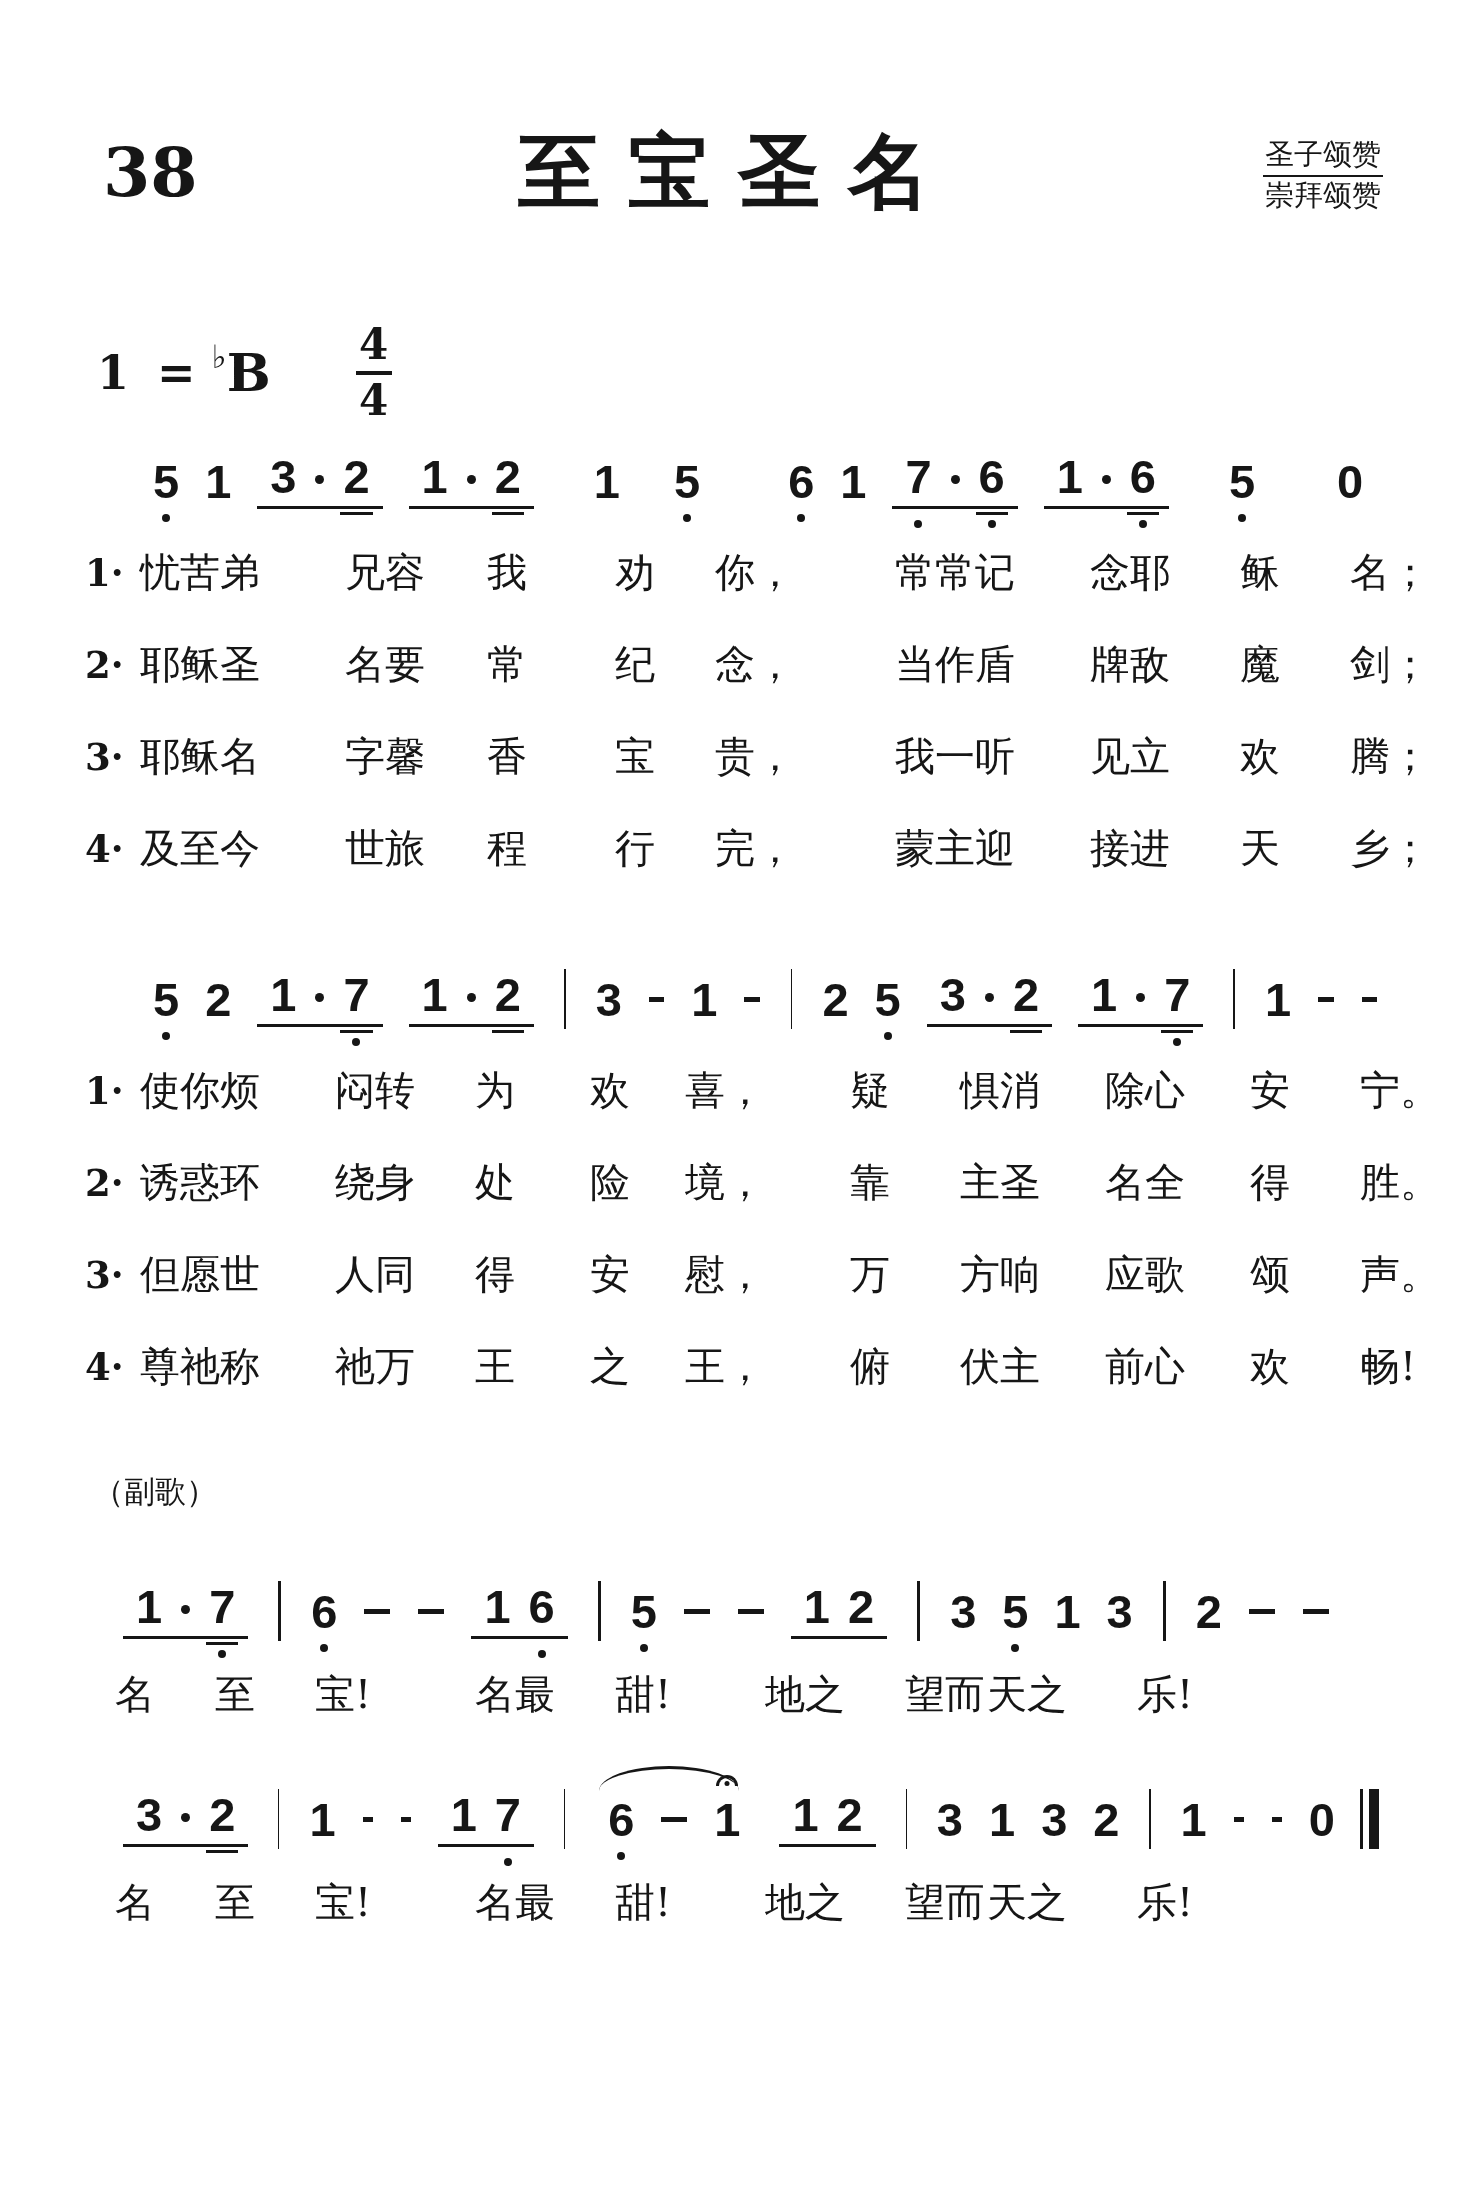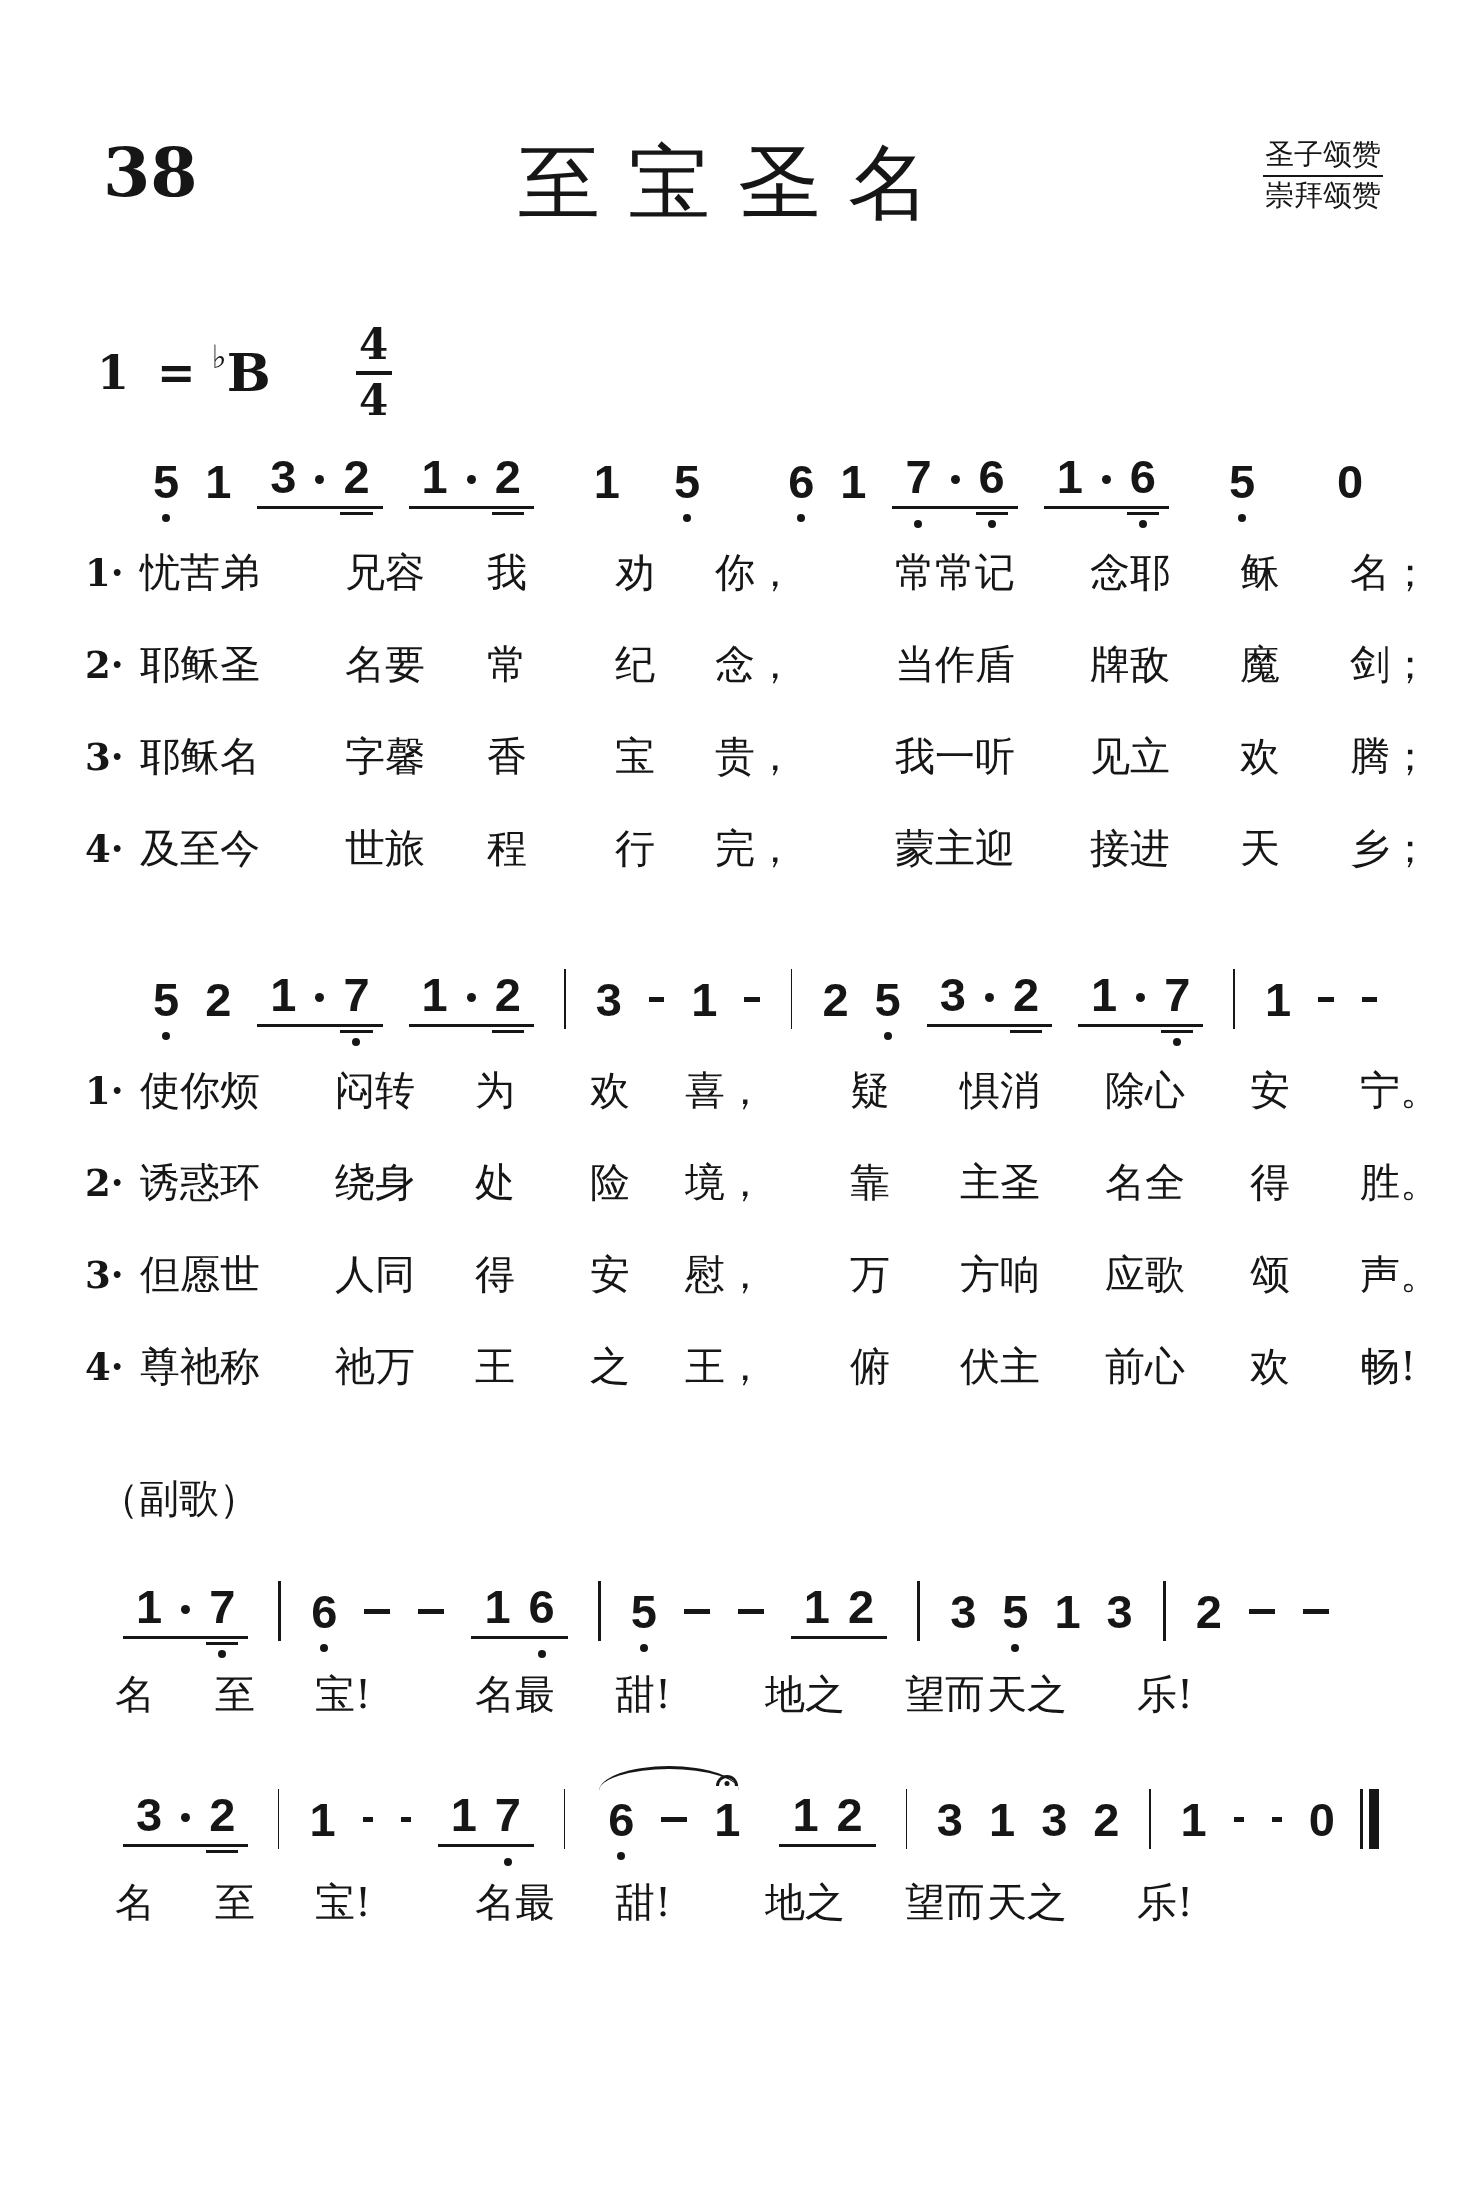--- a/index.html
+++ b/index.html
@@ -2,21 +2,21 @@
 <html><head>
 <meta charset="utf-8">
 <style>
   html,body{margin:0;padding:0;background:#ffffff;color:#161616;}
   body{width:1476px;height:2185px;overflow:hidden;font-family:"DejaVu Serif",serif;}
   .page{padding:118px 85px 0 85px;box-sizing:border-box;}
 
   
   .header{position:relative;height:160px;}
   .page-num{position:absolute;left:18px;top:14px;font-size:68px;font-weight:bold;font-family:"DejaVu Serif",serif;}
-  .title{position:absolute;left:50%;top:11px;transform:translateX(-50%);font-size:82px;font-weight:normal;
+  .title{position:absolute;left:50%;top:0;transform:translateX(-50%);font-size:82px;font-weight:bold;
          letter-spacing:28px;white-space:nowrap;font-family:"DejaVu Serif",serif;}
   .cats{position:absolute;right:8px;top:18px;text-align:center;font-size:29px;line-height:1.25;}
   .cats .cat-top{border-bottom:2px solid #161616;padding:0 2px 3px 2px;}
   .cats div{white-space:nowrap;}
 
   
   .keyrow{display:flex;align-items:center;margin:42px 0 0 12px;height:105px;}
   .keysig{display:flex;align-items:center;font-weight:bold;}
   .key-prefix{font-size:46px;letter-spacing:6px;}
   .key-flat{font-size:32px;position:relative;top:-16px;margin-left:10px;}
@@ -69,21 +69,21 @@
   .lb .cell:nth-child(6){width:165px}.lb .cell:nth-child(7){width:110px}
   .lb .cell:nth-child(8){width:145px}.lb .cell:nth-child(9){width:145px}
   .lb .cell:nth-child(10){width:110px}
   .lc .num{flex:0 0 30px;}
   .lc .cell:nth-child(2){width:100px}.lc .cell:nth-child(3){width:100px}
   .lc .cell:nth-child(4){width:160px}.lc .cell:nth-child(5){width:140px}
   .lc .cell:nth-child(6){width:150px}.lc .cell:nth-child(7){width:140px}
   .lc .cell:nth-child(8){width:82px}.lc .cell:nth-child(9){width:150px}
   .lc .lyr{height:80px;}
 
-  .chorus-label{margin:40px 0 0 14px;font-size:40px;height:70px;}
+  .chorus-label{margin:40px 0 0 8px;font-size:31px;height:70px;}
   .m2{margin-top:30px;}
   .chor1{margin-top:14px;}
   .chor2{margin-top:16px;}
 </style>
 </head>
 <body>
 
 <div class="page">
 
   <div class="header">

